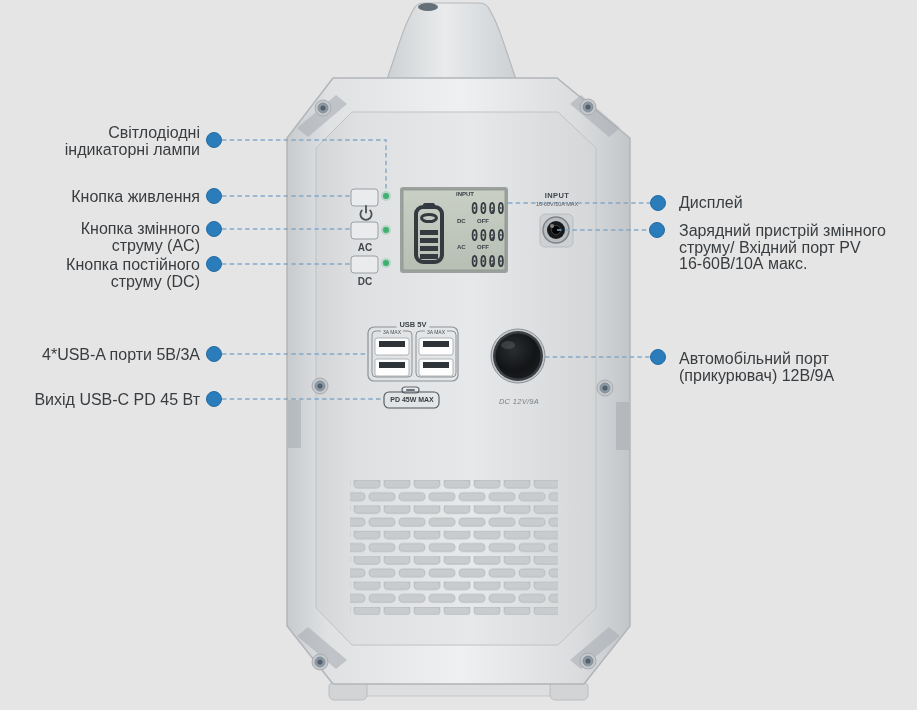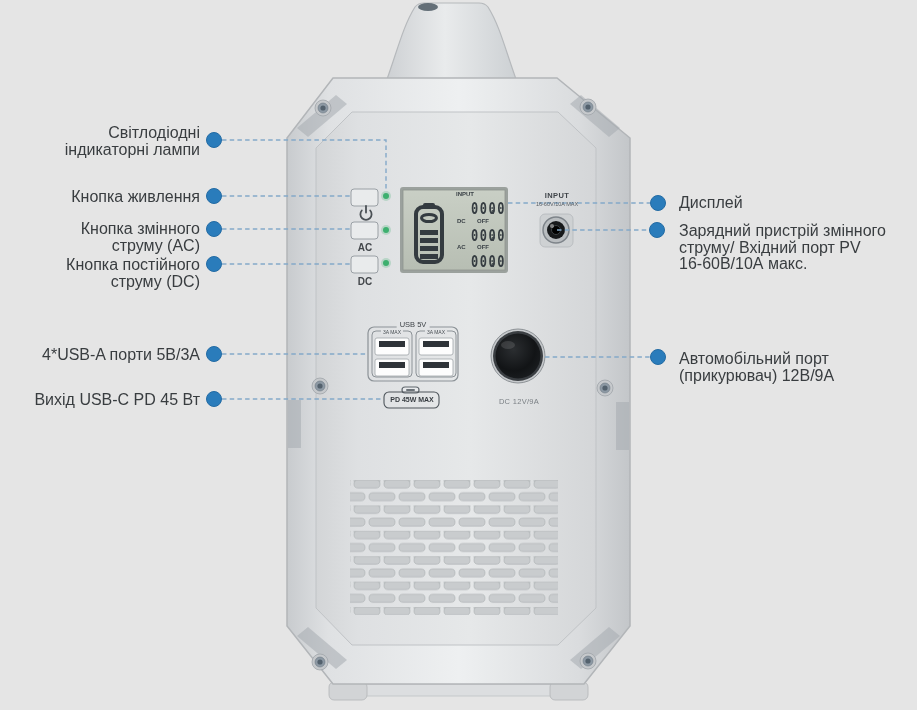--- a/index.html
+++ b/index.html
@@ -15,25 +15,25 @@
   #cl-2{left:-10px;top:188px;}
   #cl-3{left:-10px;top:220px;}
   #cl-4{left:-10px;top:256px;}
   #cl-5{left:-10px;top:346px;}
   #cl-6{left:-10px;top:391px;}
   #cr-1{left:679px;top:194px;}
   #cr-2{left:679px;top:223px;line-height:16.5px;}
   #cr-3{left:679px;top:350px;}
   .dev-text{position:absolute;color:#41464b;white-space:nowrap;}
   .ctr{transform:translateX(-50%);}
-  #usb-title{left:413px;top:320px;font-size:7.5px;font-weight:400;background:#e2e4e6;padding:0 3px;color:#3f4449;}
+  #usb-title{left:413px;top:320px;font-size:7.5px;font-weight:700;background:#e2e4e6;padding:0 3px;color:#3f4449;}
   #amax-l{left:392px;top:329px;font-size:5px;background:#e2e4e6;padding:0 2px;color:#4a5055;}
   #amax-r{left:436px;top:329px;font-size:5px;background:#e2e4e6;padding:0 2px;color:#4a5055;}
   #pd-label{left:412px;top:396px;font-size:7px;font-weight:600;color:#373c41;}
-  #car-label{left:519px;top:397px;font-size:7.5px;color:#7b8085;letter-spacing:.3px;}
+  #car-label{left:519px;top:397px;font-size:7.5px;color:#7b8085;letter-spacing:.3px;font-style:italic;}
   #in-title{left:557px;top:191px;font-size:7.5px;font-weight:700;color:#3f4449;letter-spacing:.4px;}
   #in-sub{left:557px;top:201px;font-size:5.5px;color:#565c62;}
   .lcd-t{color:#3a4146;font-weight:700;}
   #lcd-r1-label{left:456px;top:191px;font-size:6px;}
   #lcd-r2-label{left:457px;top:218px;font-size:6px;}
   #lcd-r2-status{left:477px;top:218px;font-size:6px;}
   #lcd-r3-label{left:457px;top:244px;font-size:6px;}
   #lcd-r3-status{left:477px;top:244px;font-size:6px;}
   .lcd-digits{font-family:"DejaVu Sans Mono", monospace;font-size:12px;font-weight:700;
               letter-spacing:1.5px;color:#353c41;display:inline-block;transform:scaleY(1.25);transform-origin:50% 0;}

